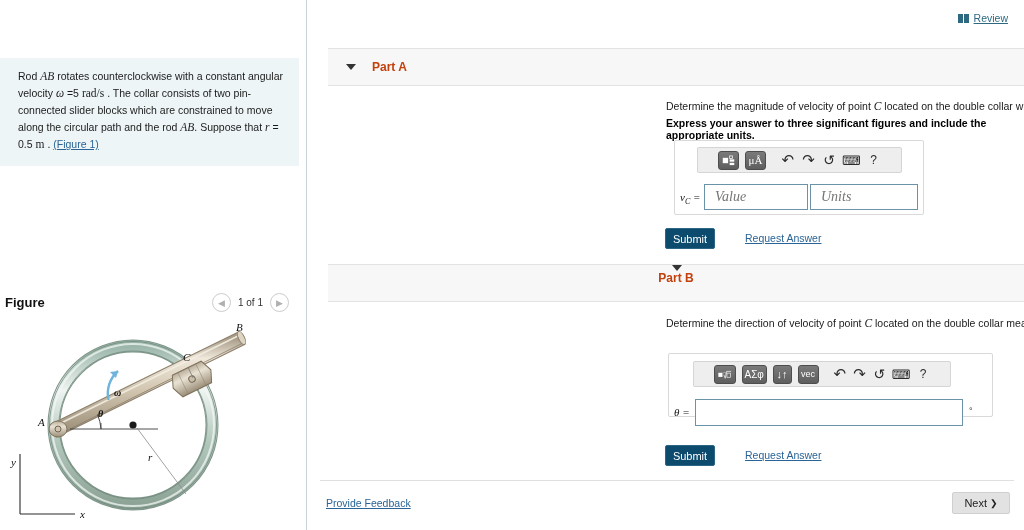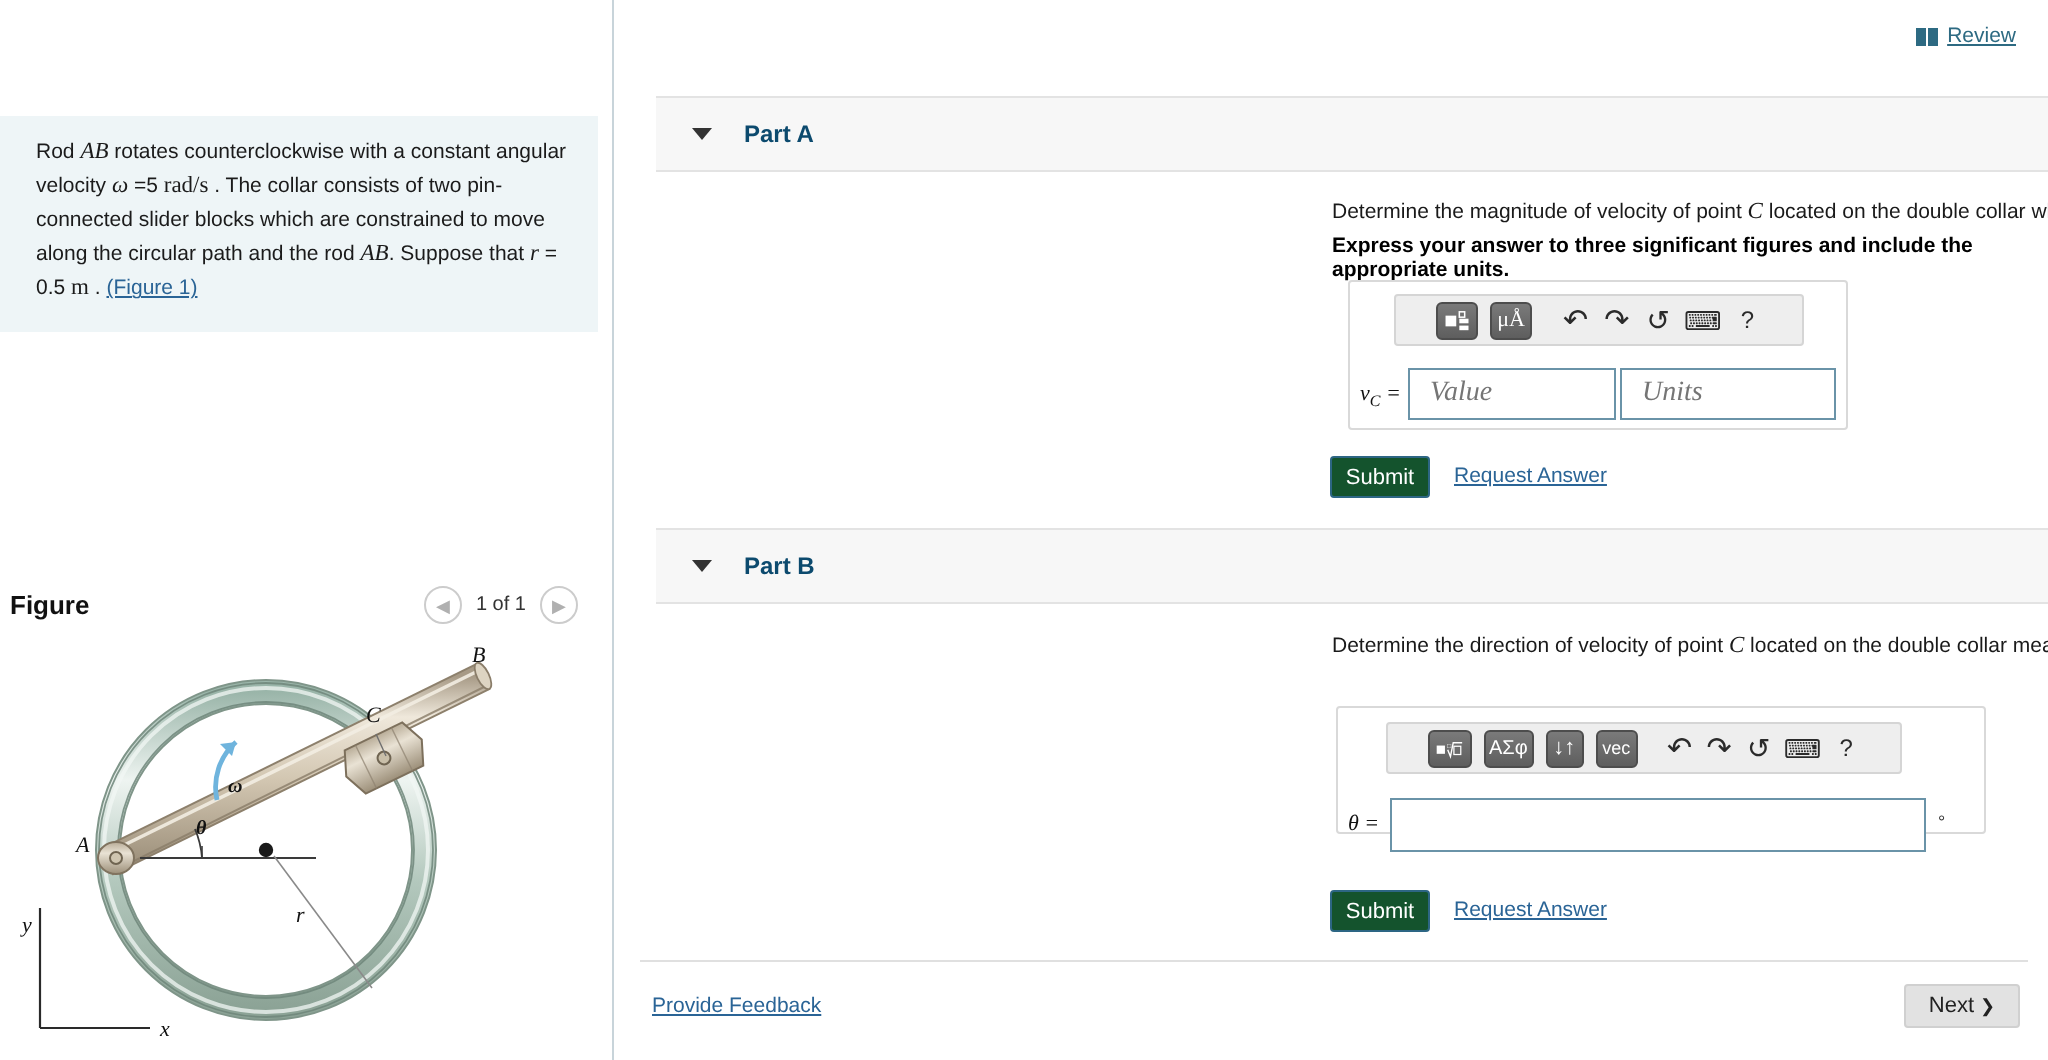--- a/index.html
+++ b/index.html
@@ -96,21 +96,21 @@
     display: flex; align-items: center;
     cursor: pointer;
   }
   .caret {
     margin-left: 18px; margin-right: 16px;
     width: 0; height: 0;
     border-left: 5px solid transparent;
     border-right: 5px solid transparent;
     border-top: 6px solid #333;
   }
-  .part-label { font-size: 12px; font-weight: bold; color: #0c4a6e; }
+  .part-label { font-size: 12px; font-weight: bold; color: #c2410c; }
 
   .q-text {
     position: absolute; left: 358px;
     font-size: 10.5px; color: #1a1a1a;
     line-height: 1.4;
   }
   .q-bold {
     position: absolute; left: 358px;
     font-size: 10.5px; font-weight: bold; color: #000;
   }
@@ -167,35 +167,36 @@
   }
   .eqlabel {
     position: absolute;
     font-family: "Liberation Serif", serif;
     font-style: italic;
     font-size: 11px; color: #111;
   }
 
   .submit-btn {
     position: absolute;
-    background: #14532d;
+    background: #0c4a6e;
     color: #ffffff;
     font-size: 11px;
     border: 1px solid #2d6684;
     border-radius: 2px;
     width: 50px; height: 21px;
     display: flex; align-items: center; justify-content: center;
     cursor: pointer;
   }
   .req-link {
     position: absolute;
     font-size: 10.5px;
     color: #2a6496;
     text-decoration: underline;
     cursor: pointer;
+    margin-left: 18px;
   }
 
   #footer-sep {
     position: absolute; left: 320px; top: 480px;
     width: 694px; height: 1px; background: #e0e0e0;
   }
   #provide-feedback {
     position: absolute; left: 326px; top: 497px;
     font-size: 10.5px; color: #2a6496;
     text-decoration: underline; cursor: pointer;
@@ -348,21 +349,21 @@
 
       <div class="eqlabel" style="left:5px; top:50px;"><span>v</span><sub style="font-size:8px;">C</sub><span> =</span></div>
 
       <input class="inp" style="position: absolute; left: 29px; top: 43px; width: 104px;" placeholder="Value">
       <input class="inp" style="position: absolute; left: 135px; top: 43px; width: 108px;" placeholder="Units">
     </div>
 
     <div class="submit-btn" style="left:357px; top:228px;">Submit</div>
     <div class="req-link" style="left:419px; top:232px;">Request Answer</div>
 
-    <div class="part-header" style="top:264px;">
+    <div class="part-header" style="top:264px;flex-direction:column;">
       <span class="caret"></span>
       <span class="part-label">Part B</span>
     </div>
 
     <div class="q-text" style="top:315px; width:650px;"><span>Determine the direction of velocity of point </span><span class="mathi">C</span><span> located on the double collar measured counterclockwise from the positive </span></div>
 
 
     <div class="ans-box" style="left:360px; top:353px; width:325px; height:64px;">
       <div class="toolbar" style="left:24px; top:7px; width:258px;">
         <div class="tb-btn" style="width:26px;">

